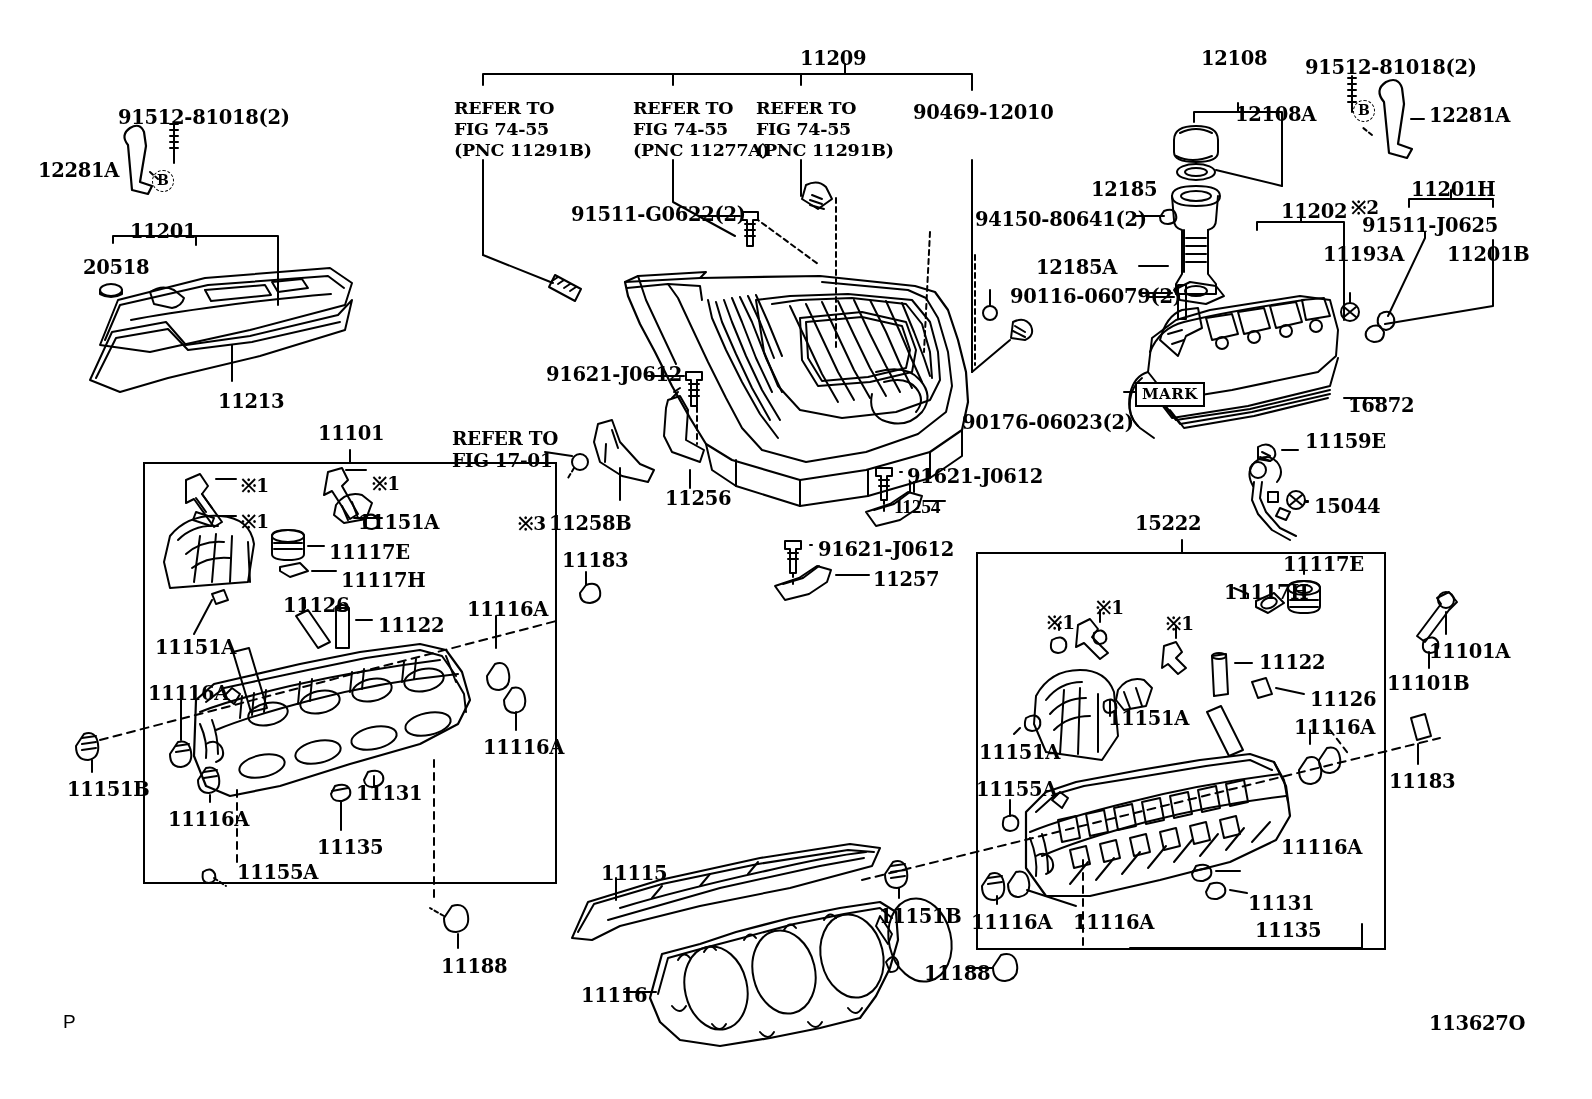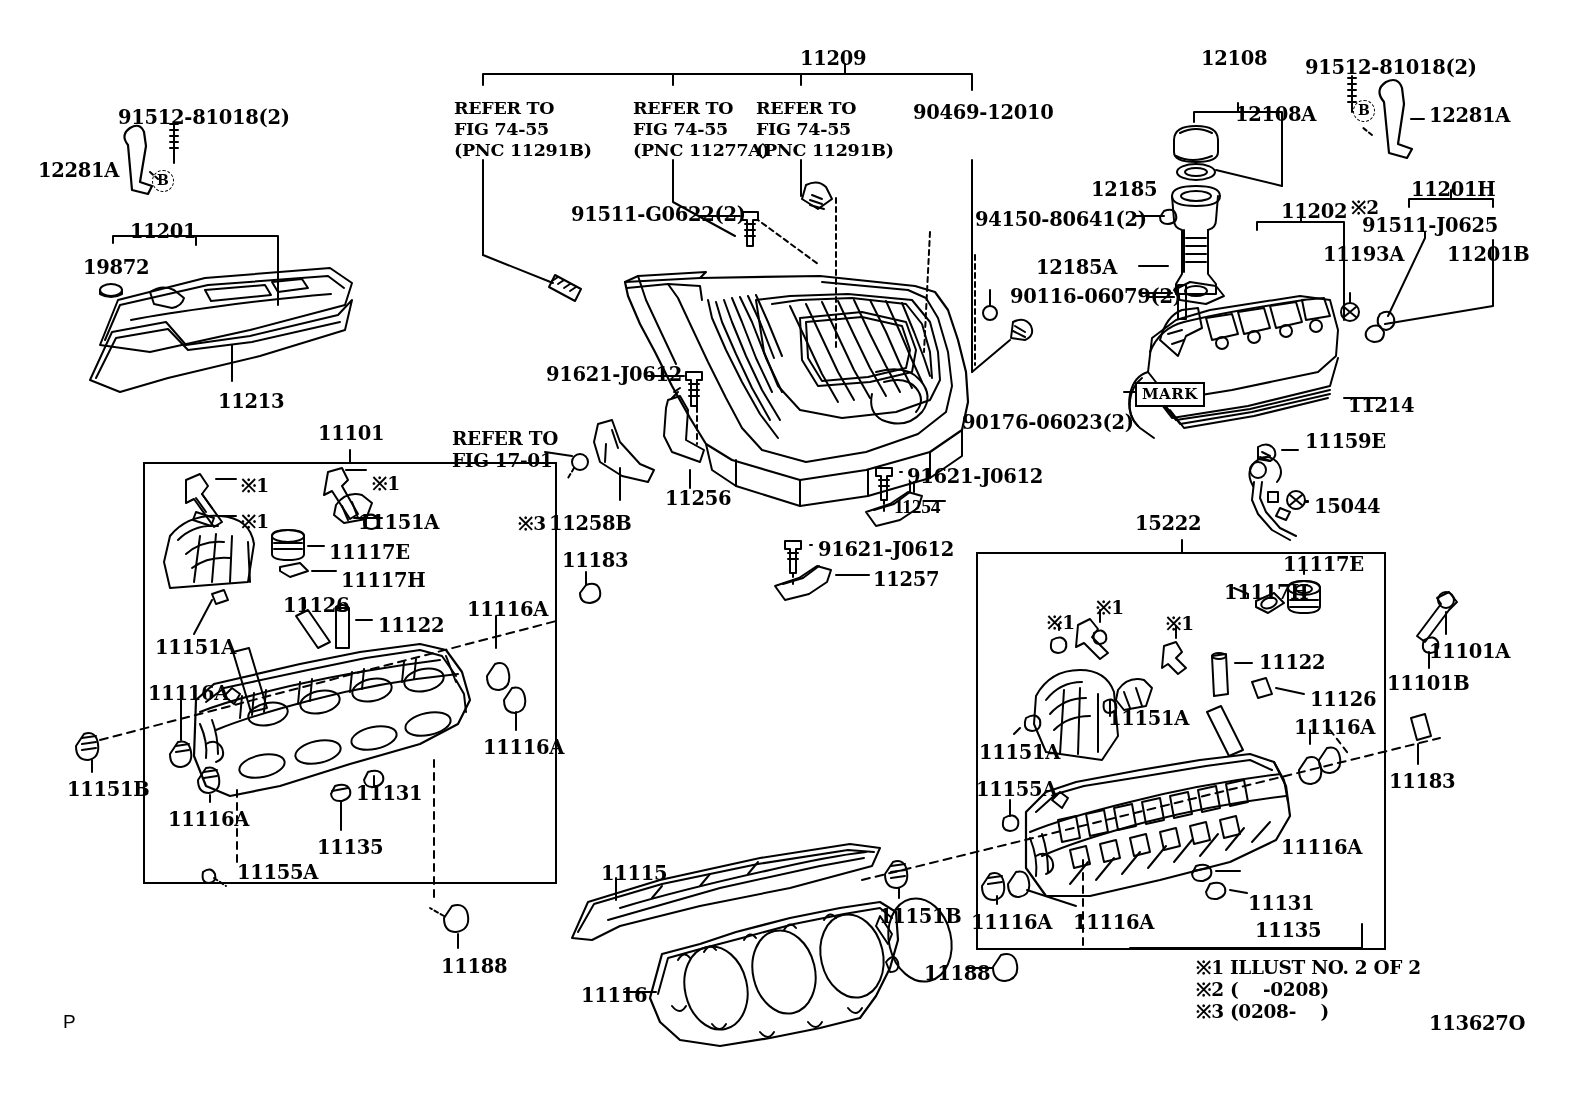--- a/index.html
+++ b/index.html
@@ -503,21 +503,21 @@
 
   <div class="markbox" style="left:1135px;top:382px;">MARK</div>
 
   <div class="circB" style="left:152px;top:170px;">B</div>
   <div class="circB" style="left:1353px;top:100px;">B</div>
 
   <div id="callout-layer">
       <div class="lbl s19" style="left: 118px; top: 106px;">91512-81018(2)</div>
       <div class="lbl s19" style="left: 38px; top: 159px;">12281A</div>
       <div class="lbl s19" style="left: 130px; top: 220px;">11201</div>
-      <div class="lbl s19" style="left: 83px; top: 256px;">19872</div>
+      <div class="lbl s19" style="left: 83px; top: 256px;">20518</div>
       <div class="lbl s19" style="left: 218px; top: 390px;">11213</div>
       <div class="lbl s19" style="left: 800px; top: 47px;">11209</div>
       <div class="lbl s17 multi" style="left: 454px; top: 98px;">REFER TO
 FIG 74-55
 (PNC 11291B)</div>
       <div class="lbl s17 multi" style="left: 633px; top: 98px;">REFER TO
 FIG 74-55
 (PNC 11277A)</div>
       <div class="lbl s17 multi" style="left: 756px; top: 98px;">REFER TO
 FIG 74-55
@@ -543,21 +543,21 @@
       <div class="lbl s19" style="left: 1091px; top: 178px;">12185</div>
       <div class="lbl s19" style="left: 975px; top: 208px;">94150-80641(2)</div>
       <div class="lbl s19" style="left: 1036px; top: 256px;">12185A</div>
       <div class="lbl s19" style="left: 1010px; top: 285px;">90116-06079(2)</div>
       <div class="lbl s19" style="left: 1281px; top: 200px;">11202</div>
       <div class="lbl s18" style="left: 1351px; top: 197px;">※2</div>
       <div class="lbl s19" style="left: 1362px; top: 214px;">91511-J0625</div>
       <div class="lbl s19" style="left: 1411px; top: 178px;">11201H</div>
       <div class="lbl s19" style="left: 1447px; top: 243px;">11201B</div>
       <div class="lbl s19" style="left: 1323px; top: 243px;">11193A</div>
-      <div class="lbl s19" style="left: 1348px; top: 394px;">11214</div>
+      <div class="lbl s19" style="left: 1348px; top: 394px;">16872</div>
       <div class="lbl s19" style="left: 1305px; top: 430px;">11159E</div>
       <div class="lbl s19" style="left: 1314px; top: 495px;">15044</div>
       <div class="lbl s19" style="left: 318px; top: 422px;">11101</div>
       <div class="lbl s18" style="left: 241px; top: 475px;">※1</div>
       <div class="lbl s18" style="left: 372px; top: 473px;">※1</div>
       <div class="lbl s18" style="left: 241px; top: 511px;">※1</div>
       <div class="lbl s19" style="left: 358px; top: 511px;">11151A</div>
       <div class="lbl s19" style="left: 329px; top: 541px;">11117E</div>
       <div class="lbl s19" style="left: 341px; top: 569px;">11117H</div>
       <div class="lbl s19" style="left: 283px; top: 594px;">11126</div>
@@ -591,23 +591,18 @@
       <div class="lbl s19" style="left: 976px; top: 778px;">11155A</div>
       <div class="lbl s19" style="left: 1294px; top: 716px;">11116A</div>
       <div class="lbl s19" style="left: 1281px; top: 836px;">11116A</div>
       <div class="lbl s19" style="left: 1429px; top: 640px;">11101A</div>
       <div class="lbl s19" style="left: 1387px; top: 672px;">11101B</div>
       <div class="lbl s19" style="left: 1389px; top: 770px;">11183</div>
       <div class="lbl s19" style="left: 1248px; top: 892px;">11131</div>
       <div class="lbl s19" style="left: 1255px; top: 919px;">11135</div>
     </div>
 
-  <div id="legend" style="position:absolute;left:1196px;top:957px;">
-      <div class="lbl s18" style="position: static;">※1 ILLUST NO. 2 OF 2</div>
-      <div class="lbl s18" style="position: static;">※2 (    -0208)</div>
-      <div class="lbl s18" style="position: static;">※3 (0208-    )</div>
-    </div>
 
   <div class="lbl s19" style="left:1429px;top:1012px;">113627O</div>
 
   <div class="lbl thin" style="left:63px;top:1011px;">P</div>
 
 </div>
 
 </body></html>

